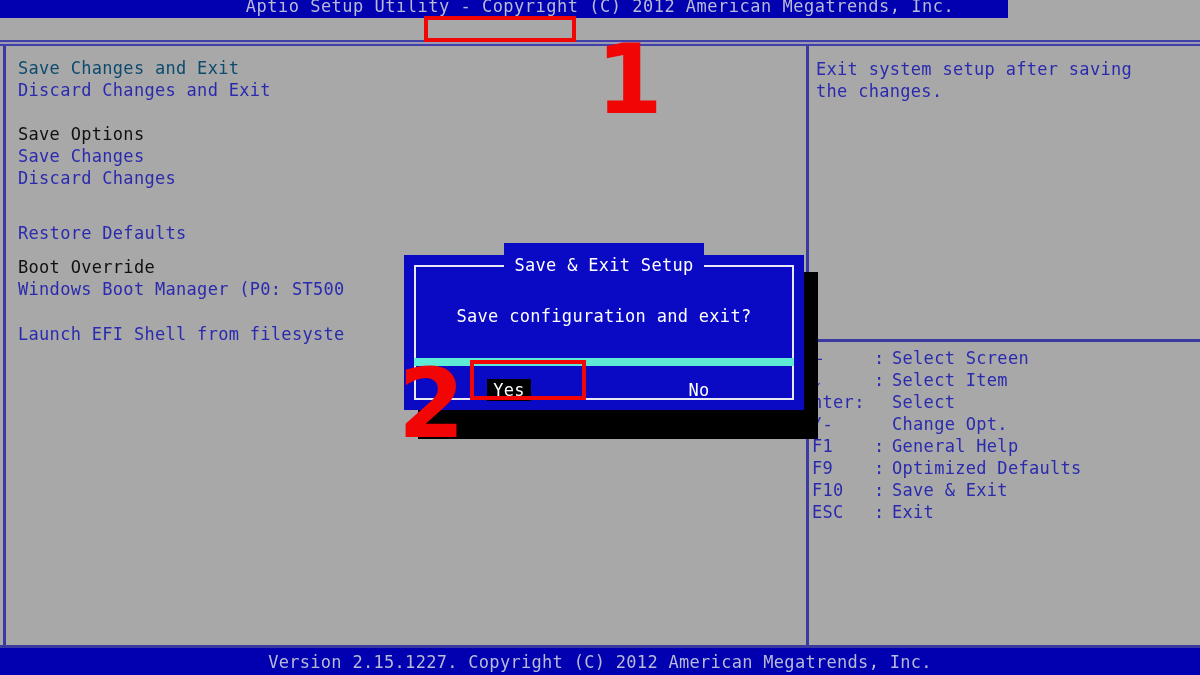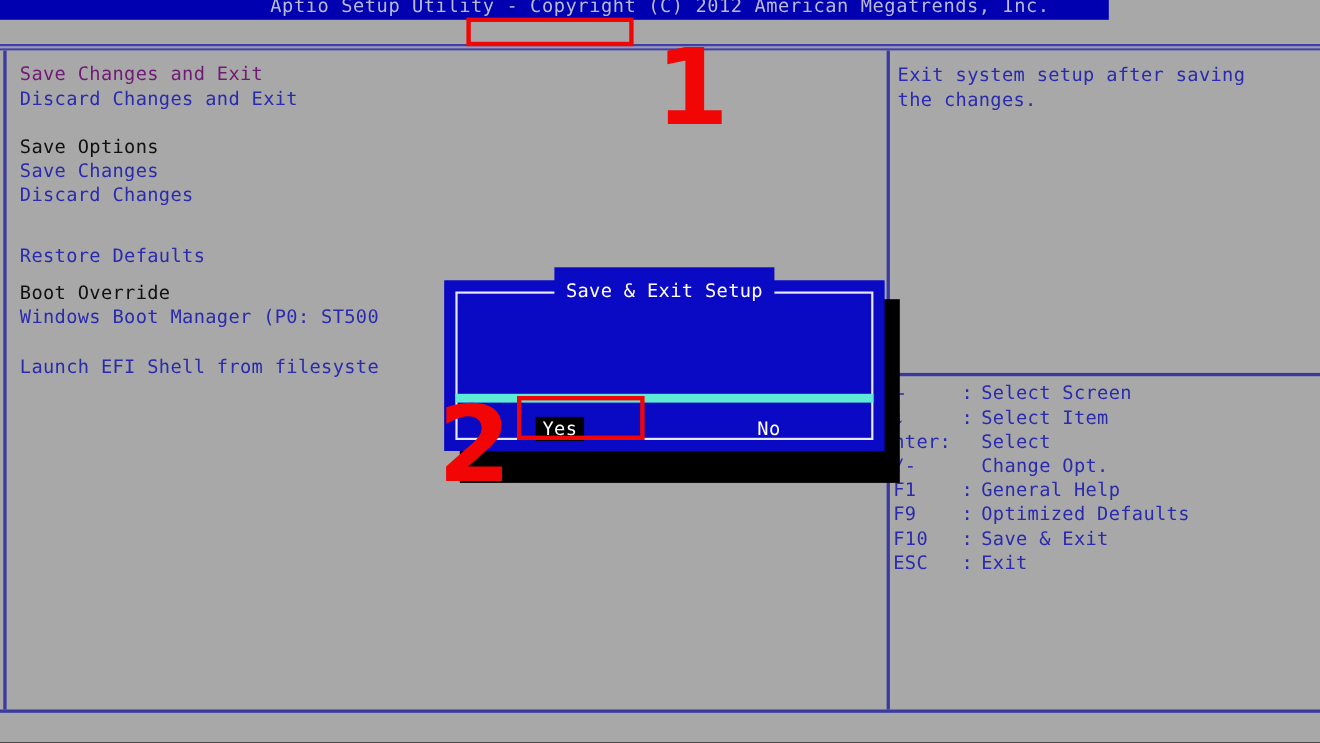--- a/index.html
+++ b/index.html
@@ -110,21 +110,21 @@
     height: 560px;
   }
   .opt {
     position: absolute;
     left: 0;
     font-size: 17px;
     white-space: nowrap;
     letter-spacing: 0.3px;
     color: #2a2aaf;
   }
-  .opt.sel { color: #701a75; }
+  .opt.sel { color: #0c4a6e; }
   .opt.hdr { color: #101010; }
 
   
   .help-text {
     position: absolute;
     left: 816px; top: 58px;
     width: 400px;
     font-size: 17px;
     color: #2a2aaf;
     line-height: 22px;
@@ -307,28 +307,32 @@
       <div class="key-row" style="top: 0px;"><span class="key-name">←</span><span class="key-colon">:</span><span>Select Screen</span></div>
       <div class="key-row" style="top: 22px;"><span class="key-name">↓</span><span class="key-colon">:</span><span>Select Item</span></div>
       <div class="key-row" style="top: 44px;"><span class="key-name">nter:</span><span class="key-colon"></span><span>Select</span></div>
       <div class="key-row" style="top: 66px;"><span class="key-name">/-</span><span class="key-colon"></span><span>Change Opt.</span></div>
       <div class="key-row" style="top: 88px;"><span class="key-name">F1</span><span class="key-colon">:</span><span>General Help</span></div>
       <div class="key-row" style="top: 110px;"><span class="key-name">F9</span><span class="key-colon">:</span><span>Optimized Defaults</span></div>
       <div class="key-row" style="top: 132px;"><span class="key-name">F10</span><span class="key-colon">:</span><span>Save &amp; Exit</span></div>
       <div class="key-row" style="top: 154px;"><span class="key-name">ESC</span><span class="key-colon">:</span><span>Exit</span></div>
     </div>
 
+  <div class="footer">
+    <div class="footer-text">Version 2.15.1227. Copyright (C) 2012 American Megatrends, Inc.</div>
+  </div>
 
   <div class="dlg-shadow"></div>
   <div class="dialog">
     <div class="dlg-frame">
       <div class="dlg-title">
         <span>Save &amp; Exit Setup</span>
       </div>
     </div>
+    <div class="dlg-message">Save configuration and exit?</div>
     <div class="dlg-btnbar" id="dlg-btnbar">
         <div class="dlg-btn selected">
           <span class="lbl">Yes</span>
         </div>
         <div class="dlg-btn">
           <span class="lbl">No</span>
         </div>
       </div>
   </div>
 

